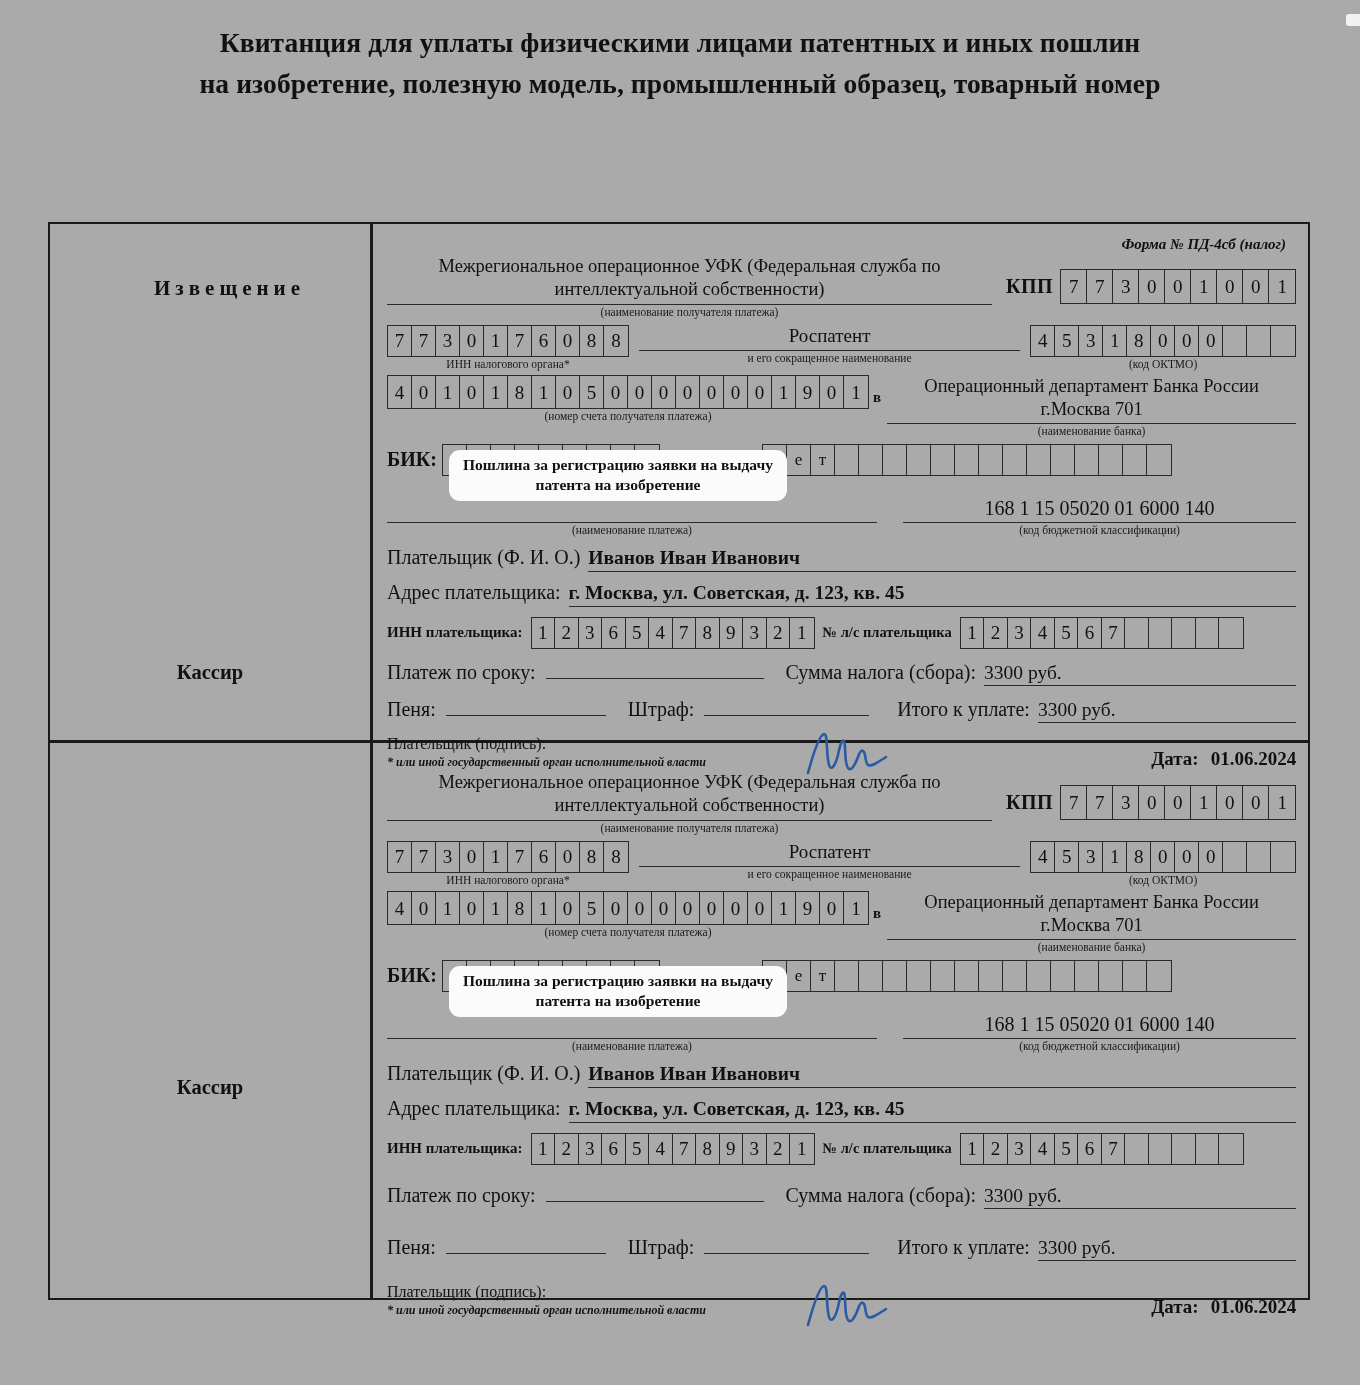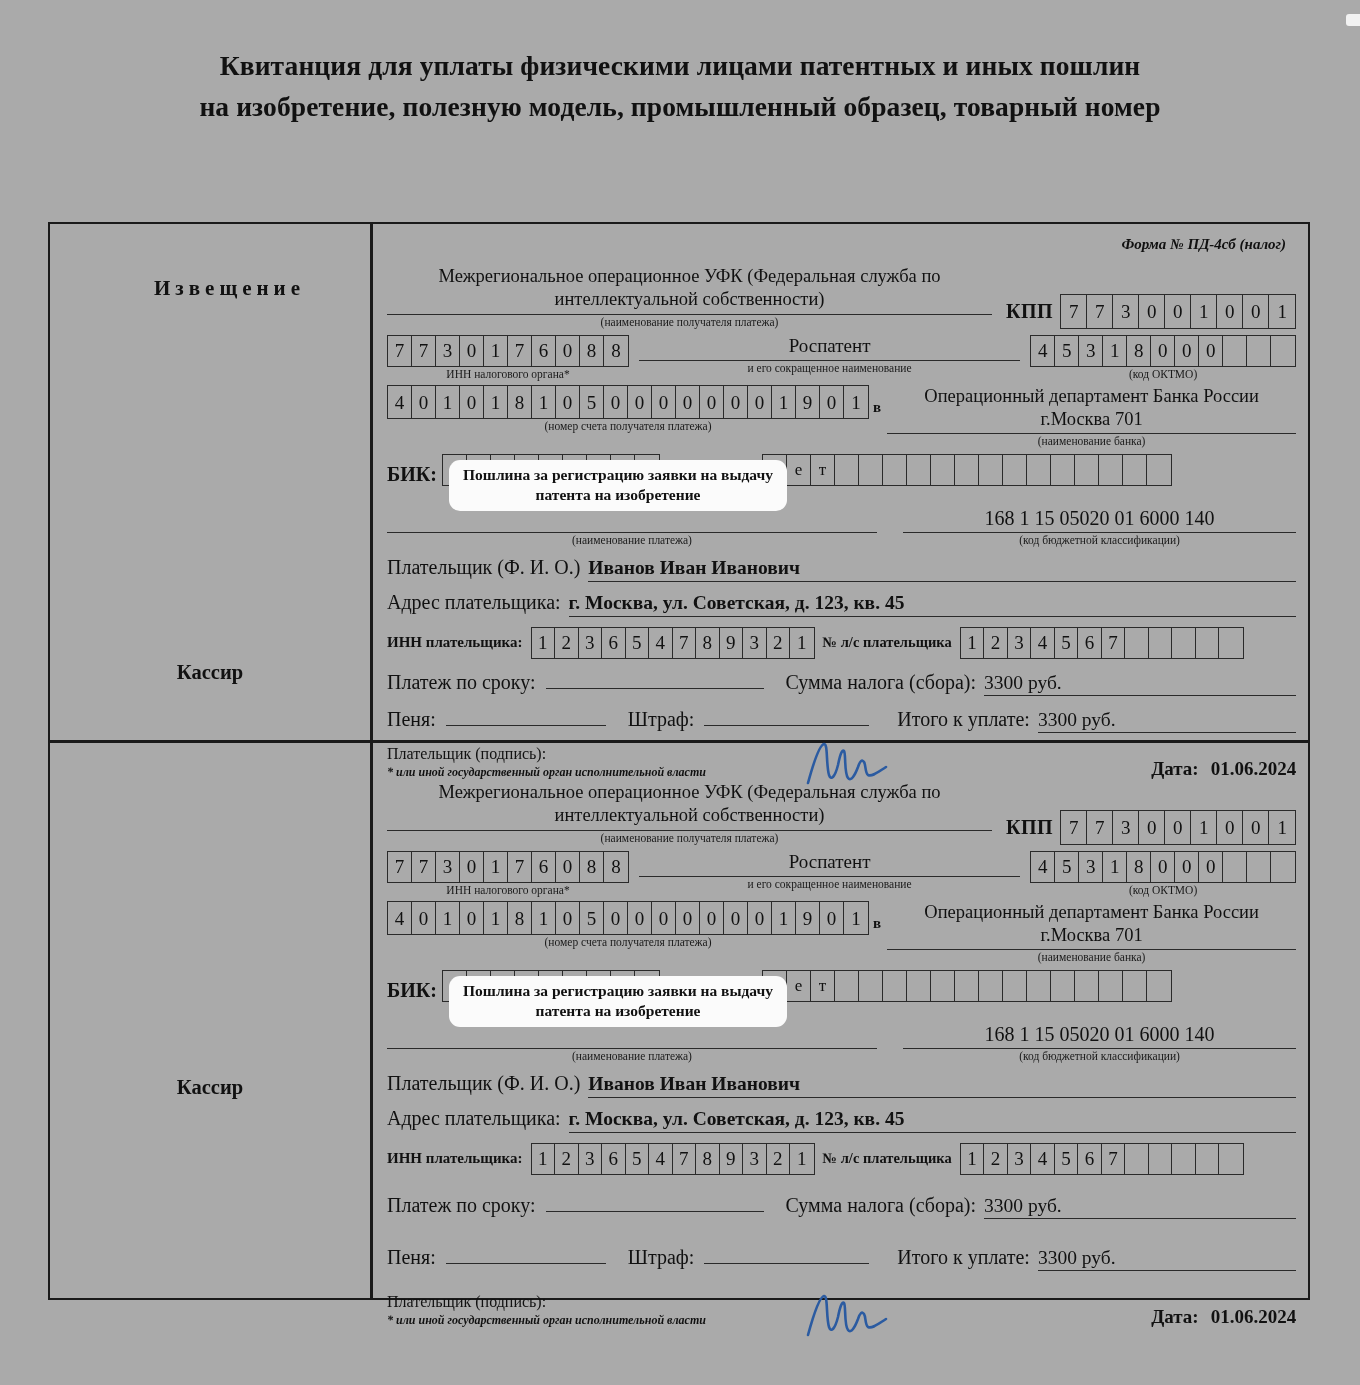--- a/index.html
+++ b/index.html
@@ -13,21 +13,21 @@
   }
   .corner-artifact{
     position:absolute;right:0;top:14px;width:14px;height:12px;
     background:#f2f2f2;border-radius:3px 0 0 3px;
   }
   .doc-title{
     text-align:center;
     font-weight:bold;
     font-size:27.5px;
     line-height:1.48;
-    padding-top:46px;
+    padding-top:23px;
     letter-spacing:.1px;
   }
   .doc-title div{white-space:nowrap;}
 
   .frame{
     position:absolute;
     left:48px;top:222px;
     width:1262px;height:1078px;
     border:2.5px solid #1a1a1a;
     box-sizing:border-box;
@@ -81,21 +81,21 @@
   }
   .cap{
     text-align:center;
     font-size:11.5px;
     line-height:1.15;
     margin-top:1px;
     color:#1a1a1a;
   }
 
   
-  .recipient-wrap{display:flex;align-items:flex-end;margin-top:12px;}
+  .recipient-wrap{display:flex;align-items:center;margin-top:2px;}
   .recipient{
     flex:0 0 605px;
   }
   .recipient .txt{
     text-align:center;font-size:18.5px;line-height:1.26;
     border-bottom:1.6px solid #2a2a2a;padding-bottom:2px;
   }
   .kpp-wrap{display:flex;align-items:center;margin-left:14px;}
   .kpp-label{font-size:20px;font-weight:bold;margin-right:7px;letter-spacing:.5px;}
 
@@ -130,21 +130,21 @@
   }
 
   .acct-row{display:flex;align-items:flex-start;margin-top:4px;}
   .v-label{font-size:15px;font-weight:bold;margin:14px 6px 0 4px;}
   .bank{flex:1 1 auto;}
   .bank .txt{
     text-align:center;font-size:18.5px;line-height:1.25;
     border-bottom:1.6px solid #2a2a2a;padding-bottom:2px;
   }
 
-  .bik-row{display:flex;align-items:flex-end;margin-top:5px;}
+  .bik-row{display:flex;align-items:center;margin-top:5px;}
   .bik-label{font-size:20px;font-weight:bold;margin-right:5px;}
   .kor-label{font-size:20px;margin:0 6px 0 24px;}
 
   .purpose-row{display:flex;align-items:flex-end;margin-top:10px;}
   .purpose{flex:0 0 490px;position:relative;}
   .purpose .hl{
     position:absolute;left:62px;top:-36px;
     background:#fbfbfb;
     border-radius:11px;
     padding:5px 14px 6px 14px;

